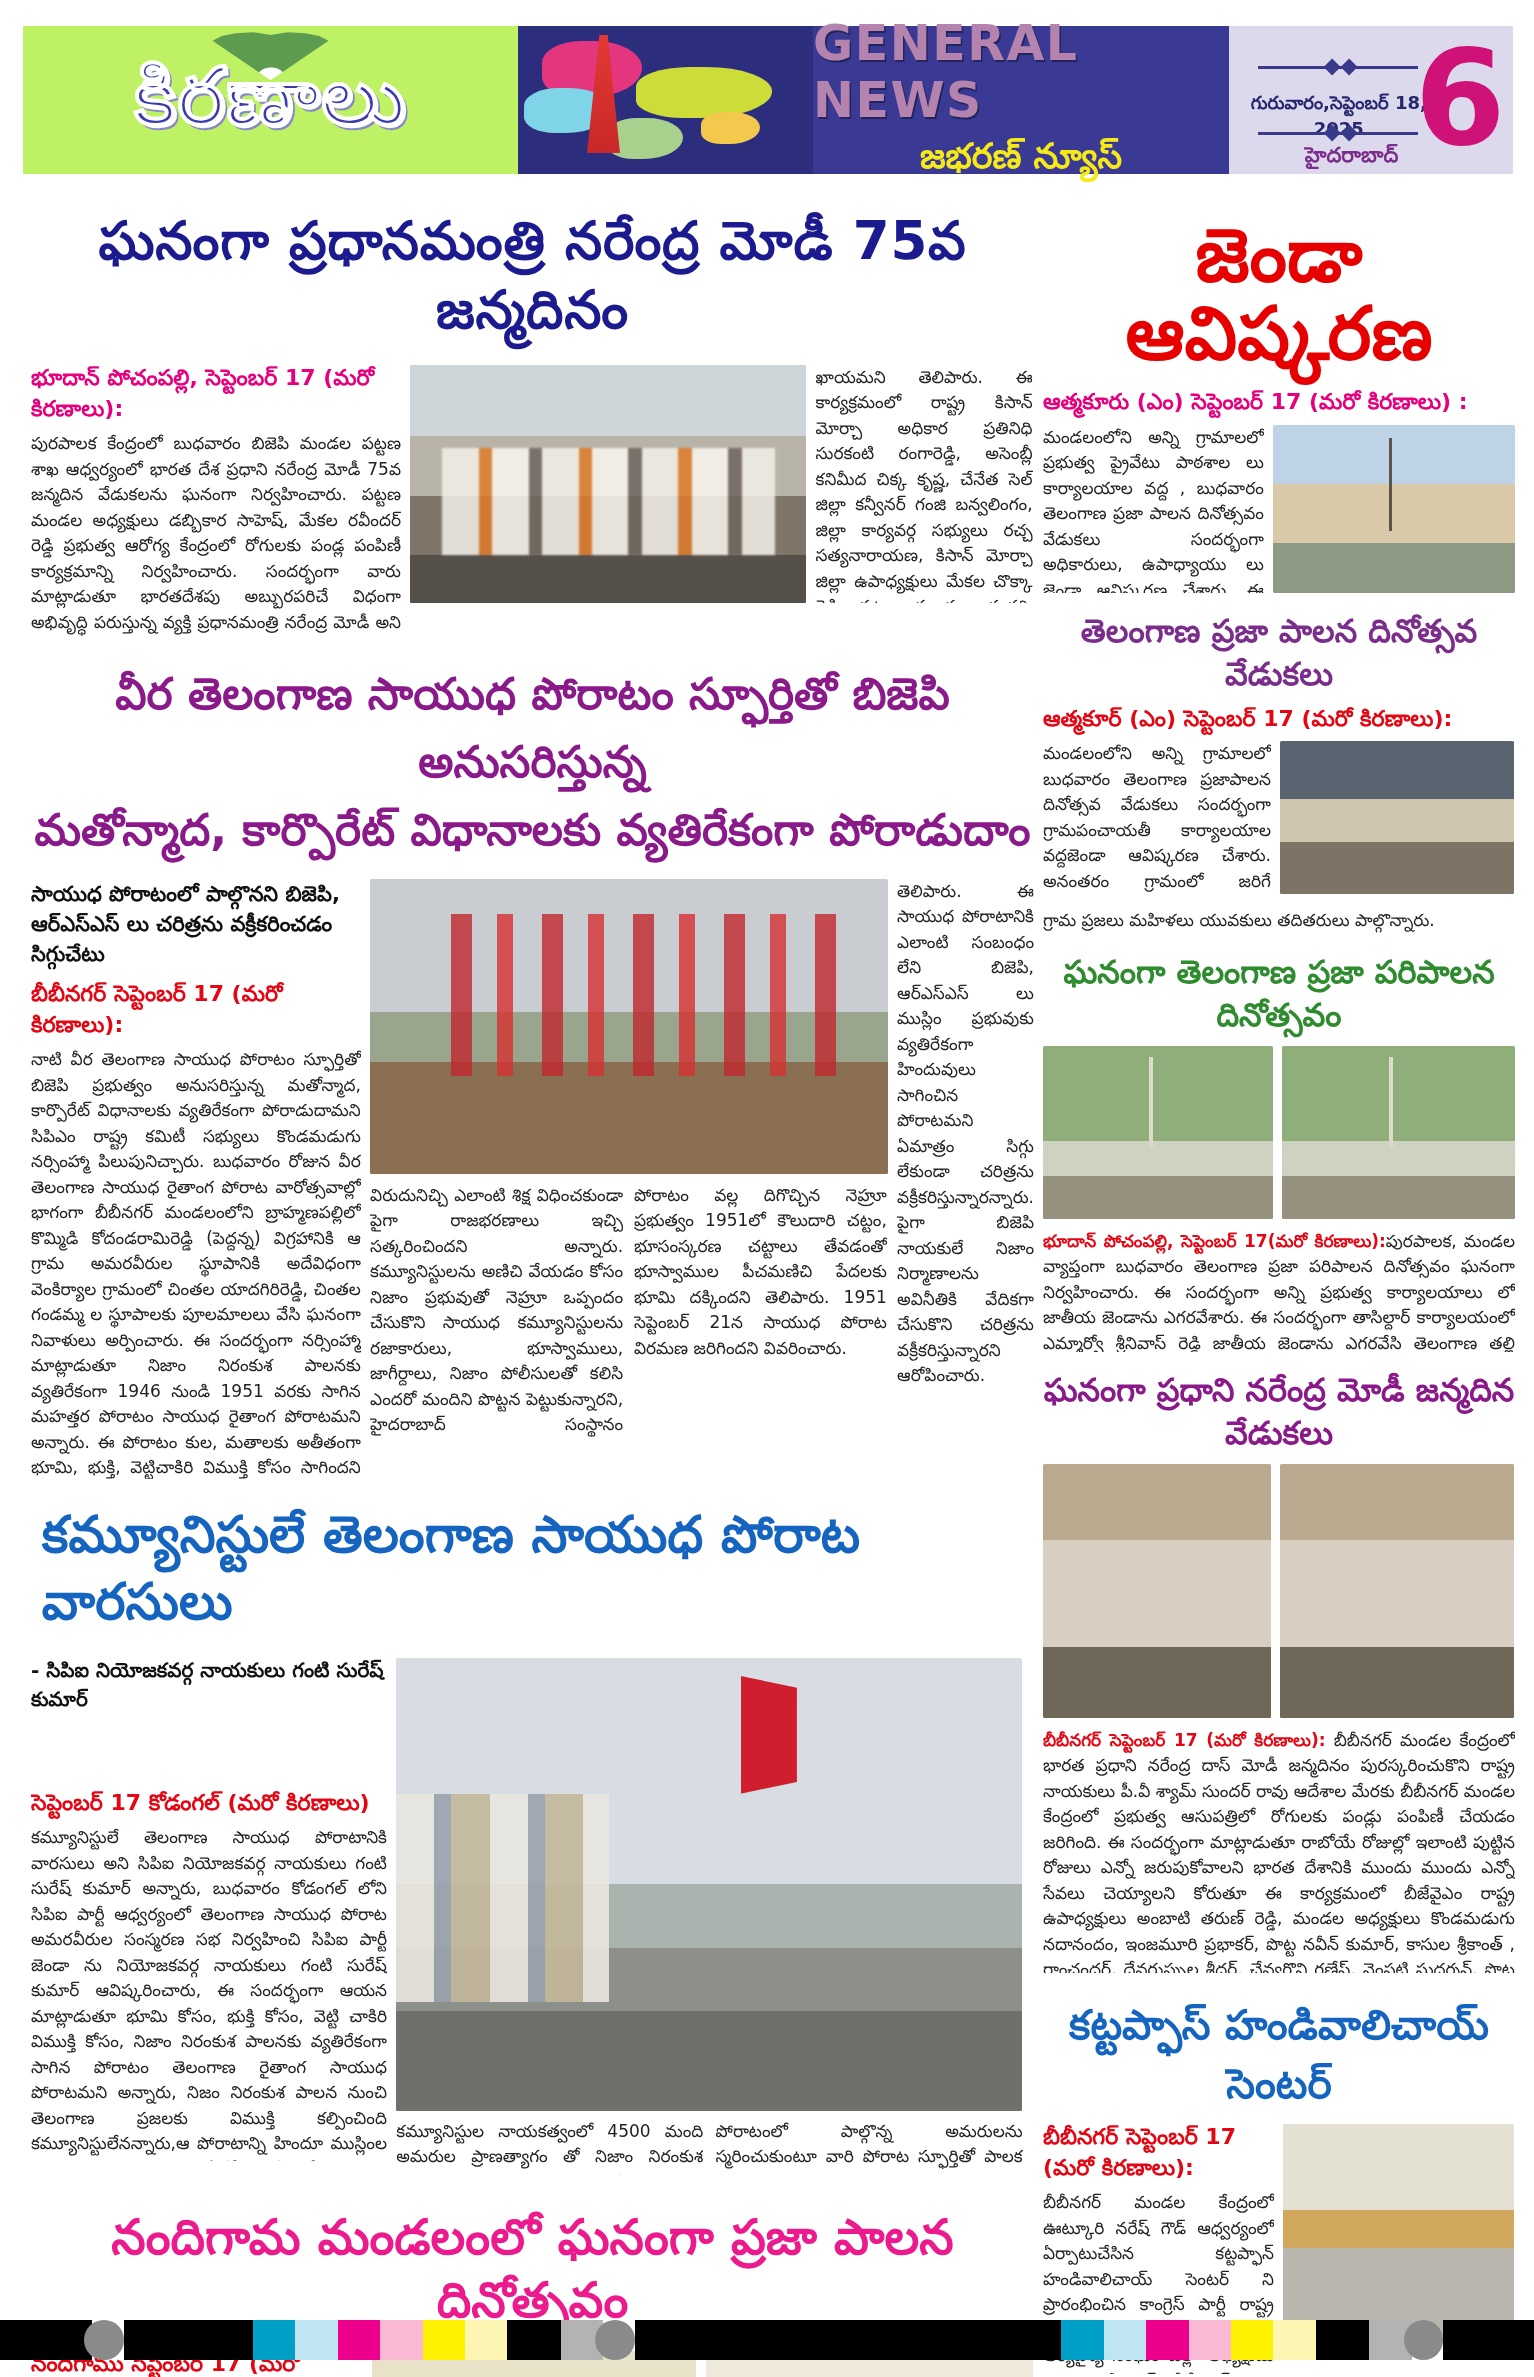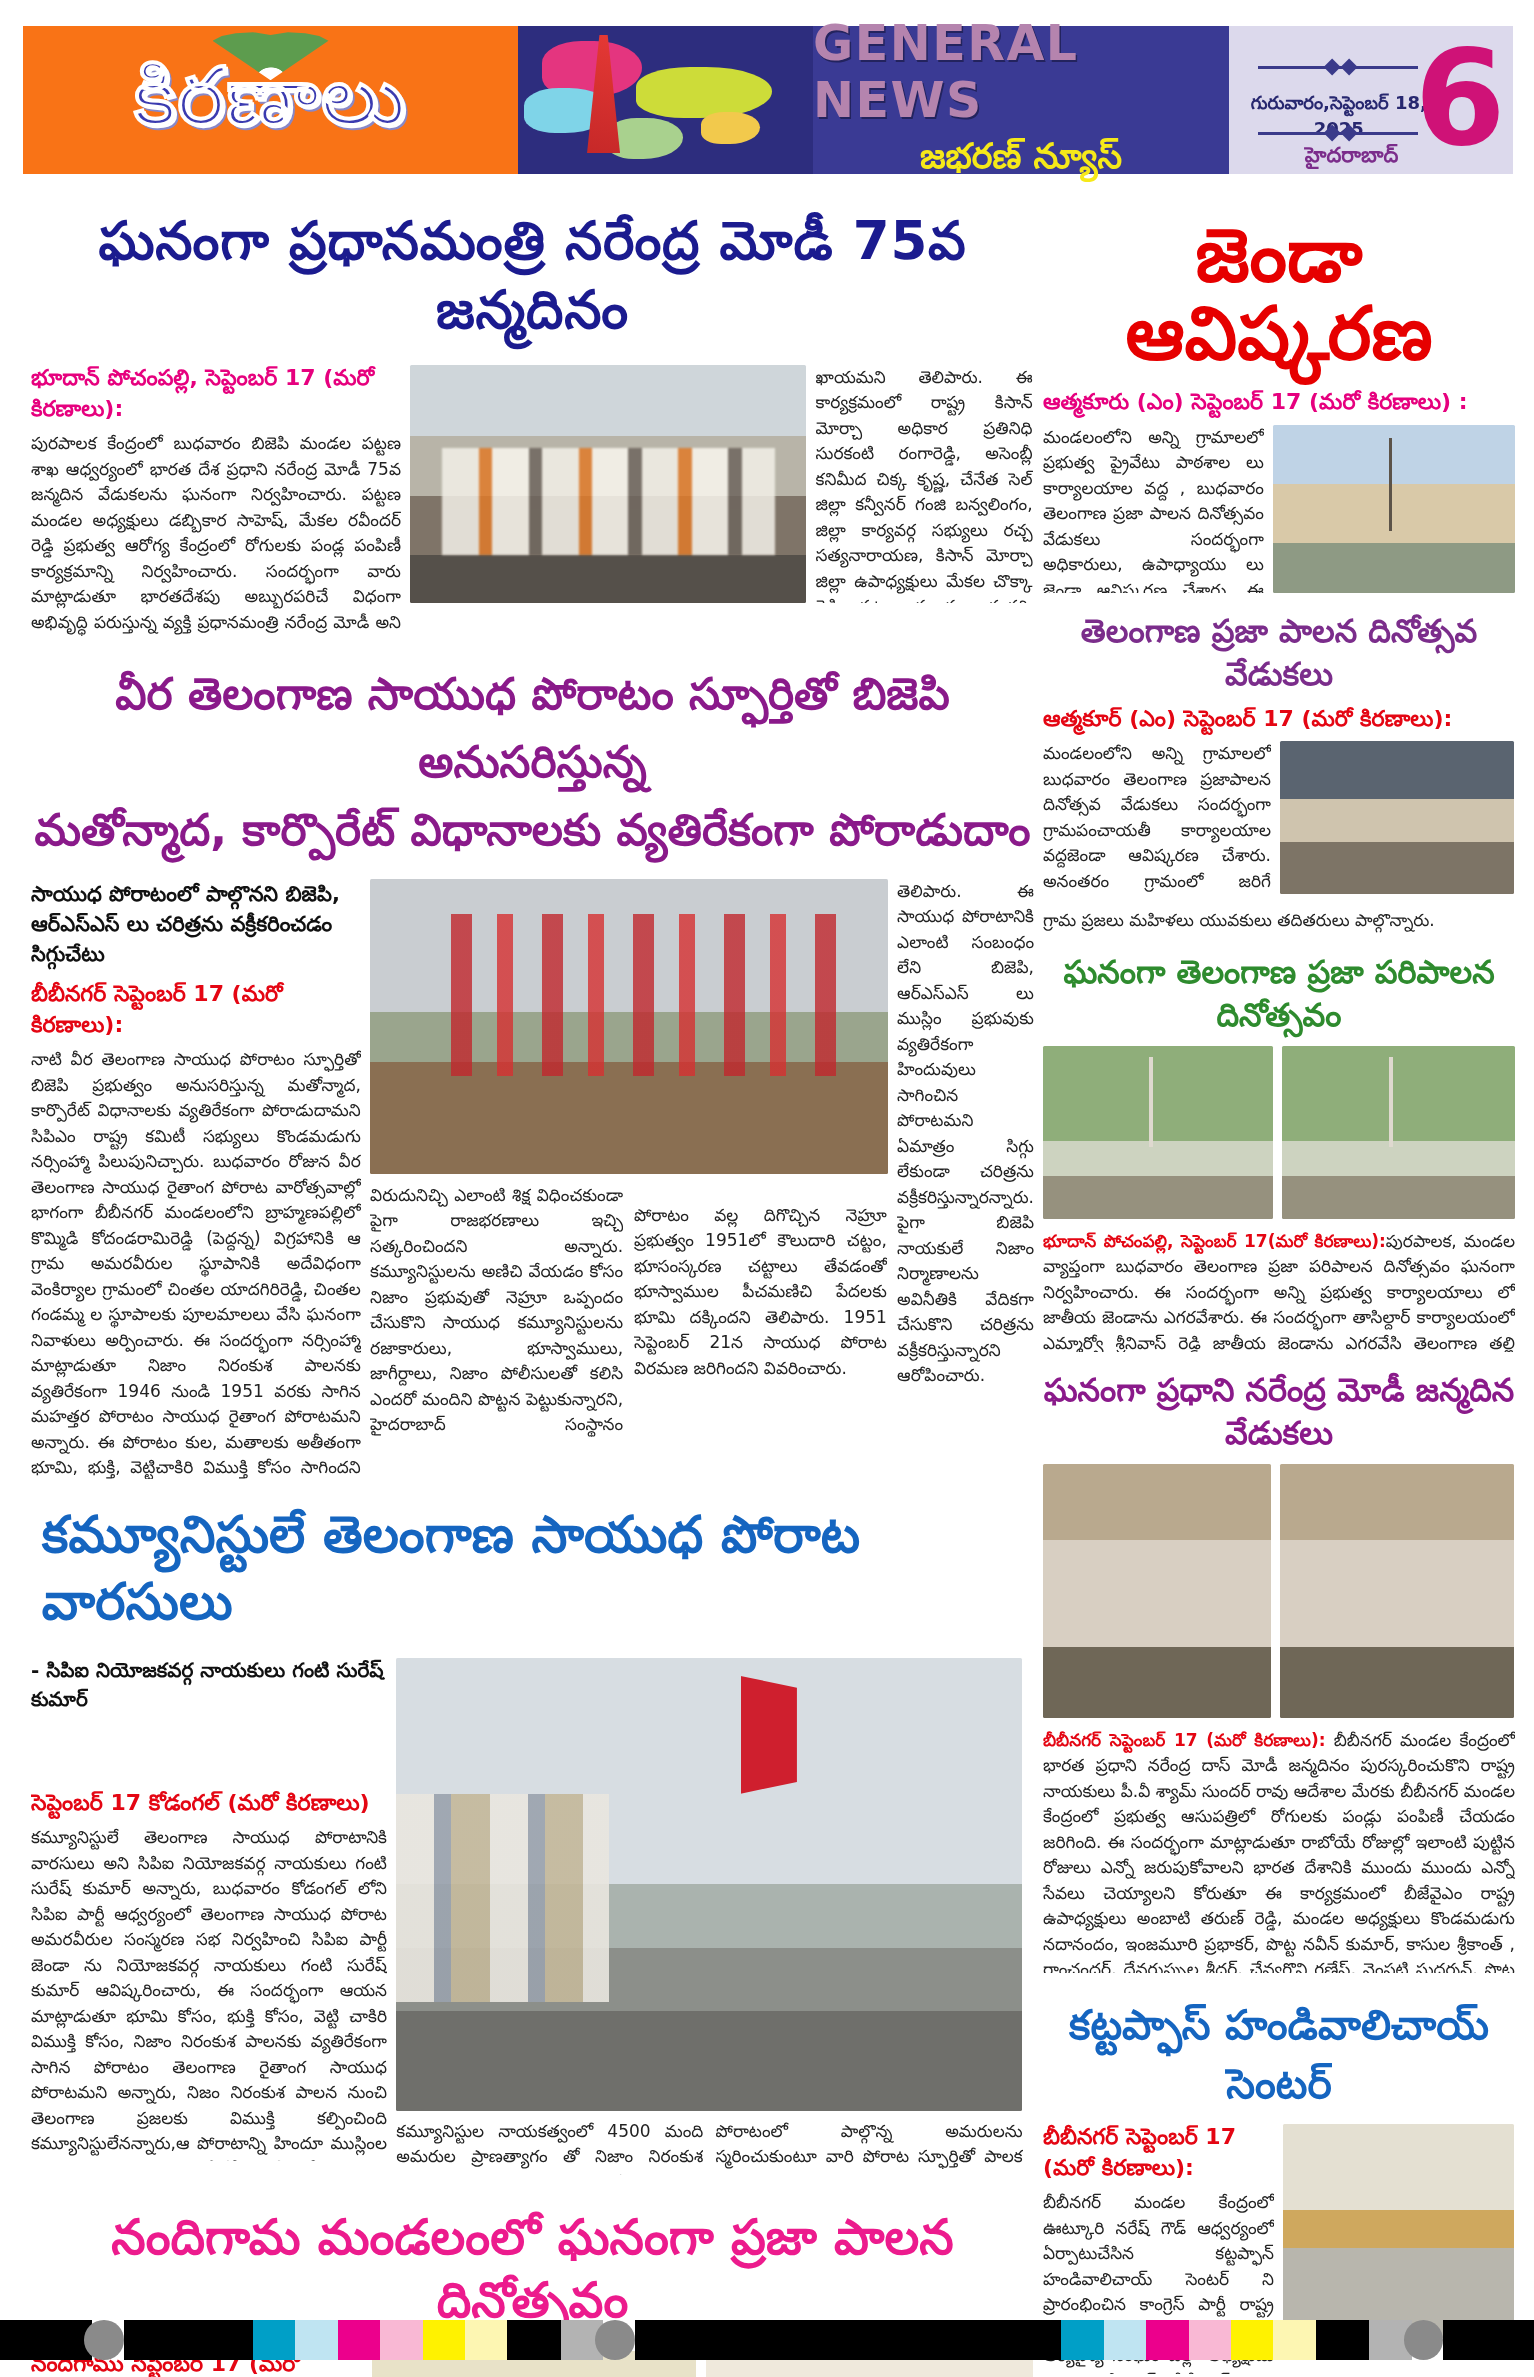--- a/index.html
+++ b/index.html
@@ -1,21 +1,21 @@
 <!DOCTYPE html>
 <html style="font-size:12.3px"><head>
 <meta charset="utf-8">
 <style>
   html,body{margin:0;padding:0;background:#ffffff;}
   .page{position:relative;width:1535px;height:2377px;background:#ffffff;overflow:hidden;
         font-family:"DejaVu Sans","Liberation Sans",sans-serif;color:#1d1d1d;}
   
   .hdr{position:absolute;top:26px;left:23px;right:21.6px;height:148px;display:flex;}
   .hdr-box{height:100%;}
-  .brand-box{width:495px;background:#f97316;position:relative;text-align:center;}
+  .brand-box{width:495px;background:#bef264;position:relative;text-align:center;}
   .leaf-fan{position:absolute;top:6.2px;left:50%;transform:translateX(-50%);width:116px;height:48px;
             background:radial-gradient(ellipse at 50% 100%,#ffffff 18%,#5d9c4e 19% 100%);
             clip-path:polygon(50% 100%,0 18%,8% 8%,20% 2%,35% 0,50% 6%,65% 0,80% 2%,92% 8%,100% 18%);}
   .brand-title{position:absolute;bottom:10.8px;left:0;right:0;
       font-size:80px;font-weight:bold;color:#3b3bb0;letter-spacing:1.5px;
       text-shadow:2.3px 2.3px 0 #ffffff,3.9px 3.9px 0 #8888c8;-webkit-text-stroke:1.5px #ffffff;}
   .map-box{width:295px;background:#2d2d7e;position:relative;overflow:hidden;}
   .map-blob{position:absolute;border-radius:45% 55% 60% 40%;}
   .banner-box{width:416px;background:#3a3a94;display:flex;flex-direction:column;align-items:center;justify-content:center;gap:6.2px;}
   .banner-en{font-size:49px;font-weight:bold;color:#b584ae;letter-spacing:1.5px;text-shadow:1.5px 1.5px 0 #23235e;}
@@ -141,21 +141,21 @@
       <div class="row">
         <div class="col" style="width:330px;">
           <p class="deck">సాయుధ పోరాటంలో పాల్గొనని బిజెపి, ఆర్ఎస్ఎస్ లు చరిత్రను వక్రీకరించడం సిగ్గుచేటు</p>
           <p class="dl">బీబీనగర్ సెప్టెంబర్ 17 (మరో కిరణాలు):</p>
           <p class="body-txt" style="height:432px;overflow:hidden;">నాటి వీర తెలంగాణ సాయుధ పోరాటం స్ఫూర్తితో బిజెపి ప్రభుత్వం అనుసరిస్తున్న మతోన్మాద, కార్పొరేట్ విధానాలకు వ్యతిరేకంగా పోరాడుదామని సిపిఎం రాష్ట్ర కమిటీ సభ్యులు కొండమడుగు నర్సింహ్మా పిలుపునిచ్చారు. బుధవారం రోజున వీర తెలంగాణ సాయుధ రైతాంగ పోరాట వారోత్సవాల్లో భాగంగా బీబీనగర్ మండలంలోని బ్రాహ్మణపల్లిలో కొమ్మిడి కోదండరామిరెడ్డి (పెద్దన్న) విగ్రహానికి ఆ గ్రామ అమరవీరుల స్థూపానికి అదేవిధంగా వెంకిర్యాల గ్రామంలో చింతల యాదగిరిరెడ్డి, చింతల గండమ్మ ల స్థూపాలకు పూలమాలలు వేసి ఘనంగా నివాళులు అర్పించారు. ఈ సందర్భంగా నర్సింహ్మా మాట్లాడుతూ నిజాం నిరంకుశ పాలనకు వ్యతిరేకంగా 1946 నుండి 1951 వరకు సాగిన మహత్తర పోరాటం సాయుధ రైతాంగ పోరాటమని అన్నారు. ఈ పోరాటం కుల, మతాలకు అతీతంగా భూమి, భుక్తి, వెట్టిచాకిరి విముక్తి కోసం సాగిందని అన్నారు. సామాజిక, ఆర్థిక, సాంస్కృతిక, రాజకీయ రంగాలలో కమ్యూనిస్టులు చైతన్యయుతంగా వర్గ పోరాటాన్ని ముందుకు తీసుకెళ్లి గొప్ప విజయాలు సాధించారని గుర్తు చేశారు. ఈ సాయుధ పోరాటం ఫలితంగానే 3000 గ్రామాలు గ్రామ స్వరాజ్యాలుగా ఏర్పడ్డాయని, 10 లక్షల ఎకరాల భూమి పేదలకు పంచబడిందని అన్నారు. 1948 సెప్టెంబర్ 13 న హైదరాబాద్ సంస్థానానికి వచ్చిన నెహ్రూ సైన్యం 1948 సెప్టెంబర్ 17న నిజాం ప్రభువును లొంగదీసుకున్నామని చెప్పుతూనే రాజప్రముఖ్</p>
         </div>
         <div class="col" style="width:518px;">
           <div class="ph ph-memorial" style="width:518px;height:295px;"></div>
           <div class="row" style="margin-top:9.3px;gap:10.8px;">
             <p class="body-txt" style="width:253px;height:254px;overflow:hidden;">విరుదునిచ్చి ఎలాంటి శిక్ష విధించకుండా పైగా రాజభరణాలు ఇచ్చి సత్కరించిందని అన్నారు. కమ్యూనిస్టులను అణిచి వేయడం కోసం నిజాం ప్రభువుతో నెహ్రూ ఒప్పందం చేసుకొని సాయుధ కమ్యూనిస్టులను రజాకారులు, భూస్వాములు, జాగీర్దాలు, నిజాం పోలీసులతో కలిసి ఎందరో మందిని పొట్టన పెట్టుకున్నారని, హైదరాబాద్ సంస్థానం కమ్యూనిస్టులపరం అవుతుందని భావించిన ప్రభుత్వం నిజాం ప్రభువుకు అండగా ఉద్యమాన్ని అణచడానికి పటేల్ సైన్యాన్ని దించిందని అన్నారు.</p>
-            <p class="body-txt" style="width:253px;height:254px;overflow:hidden;margin-top:20px;">పోరాటం వల్ల దిగొచ్చిన నెహ్రూ ప్రభుత్వం 1951లో కౌలుదారి చట్టం, భూసంస్కరణ చట్టాలు తేవడంతో భూస్వాముల పీచమణిచి పేదలకు భూమి దక్కిందని తెలిపారు. 1951 సెప్టెంబర్ 21న సాయుధ పోరాట విరమణ జరిగిందని వివరించారు.</p>
+            <p class="body-txt" style="width:253px;height:254px;overflow:hidden;">పోరాటం వల్ల దిగొచ్చిన నెహ్రూ ప్రభుత్వం 1951లో కౌలుదారి చట్టం, భూసంస్కరణ చట్టాలు తేవడంతో భూస్వాముల పీచమణిచి పేదలకు భూమి దక్కిందని తెలిపారు. 1951 సెప్టెంబర్ 21న సాయుధ పోరాట విరమణ జరిగిందని వివరించారు.</p>
           </div>
         </div>
         <div class="col" style="width:137px;">
           <p class="body-txt" style="height:569px;overflow:hidden;">తెలిపారు. ఈ సాయుధ పోరాటానికి ఎలాంటి సంబంధం లేని బిజెపి, ఆర్ఎస్ఎస్ లు ముస్లిం ప్రభువుకు వ్యతిరేకంగా హిందువులు సాగించిన పోరాటమని ఏమాత్రం సిగ్గు లేకుండా చరిత్రను వక్రీకరిస్తున్నారన్నారు. పైగా బిజెపి నాయకులే నిజాం నిర్మాణాలను అవినీతికి వేదికగా చేసుకొని చరిత్రను వక్రీకరిస్తున్నారని ఆరోపించారు.</p>
         </div>
       </div>
     </div>
 
     <div style="margin-top:23px;">
       <h1 class="hl hl-a3">కమ్యూనిస్టులే తెలంగాణ సాయుధ పోరాట వారసులు</h1>

